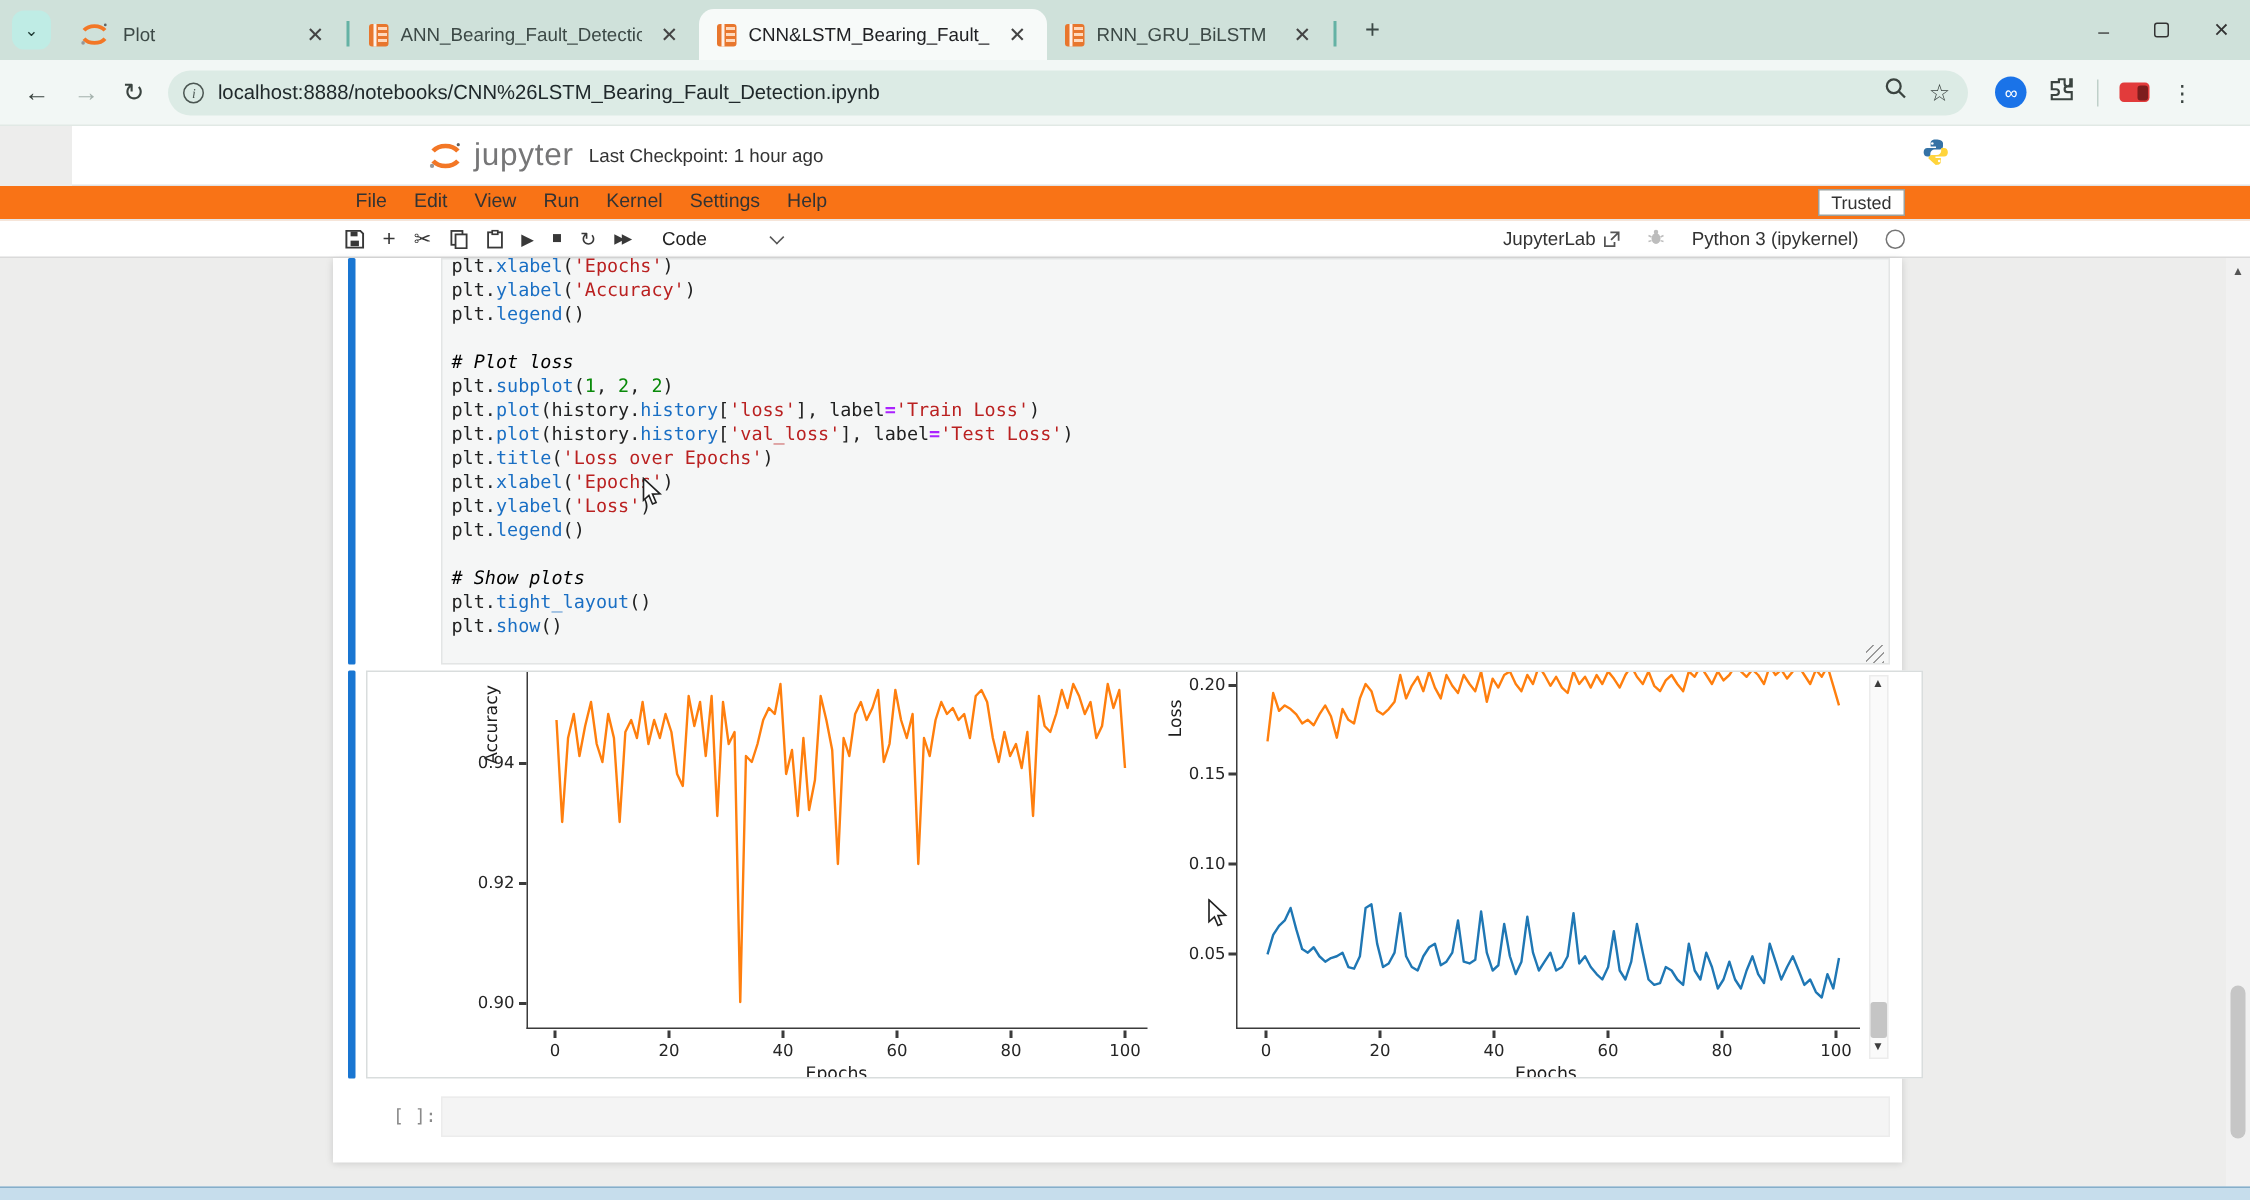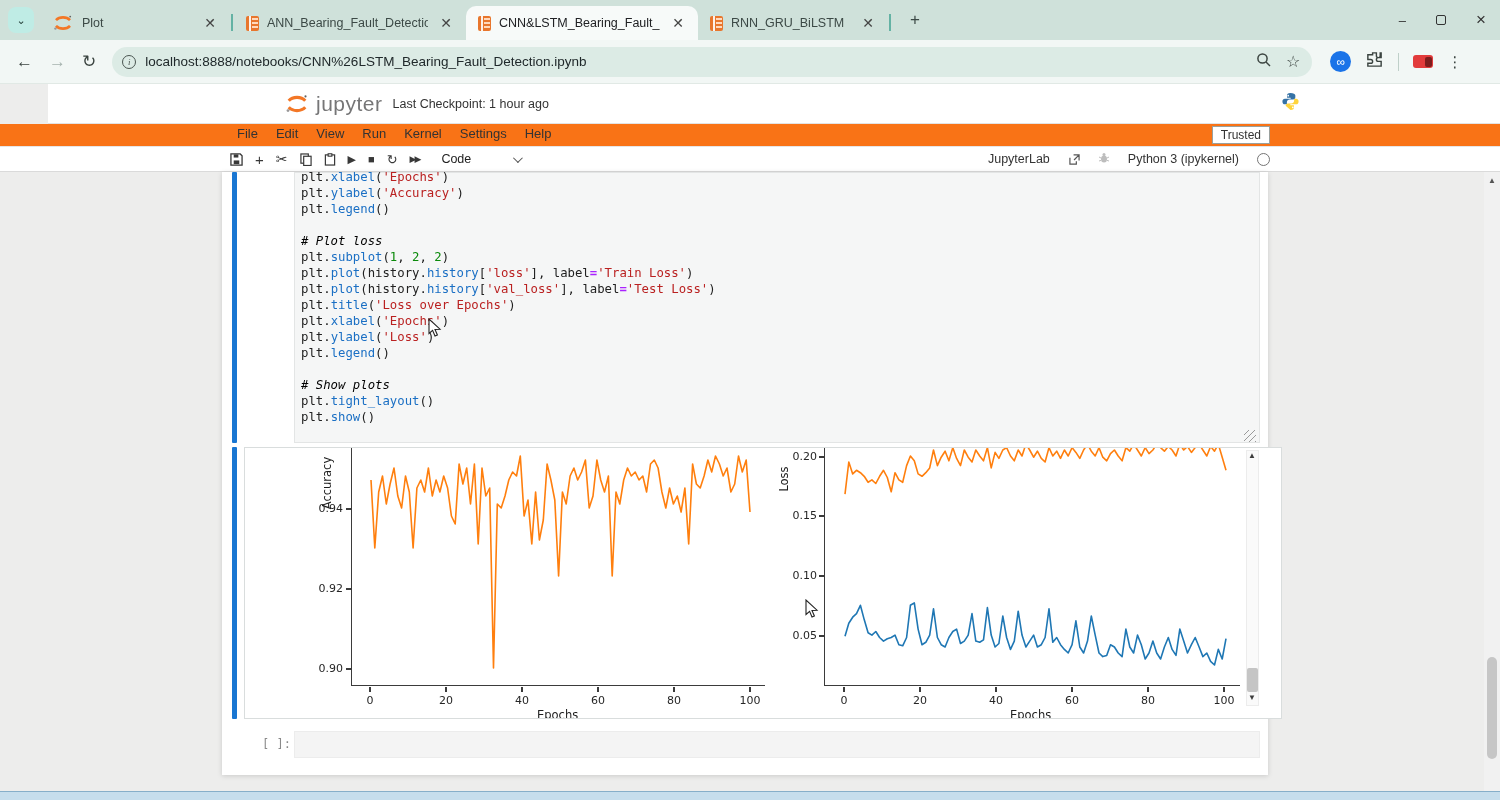--- a/index.html
+++ b/index.html
@@ -226,21 +226,21 @@
   </span>
   <span class="tbtn" style="font-size:11px;">▶</span>
   <span class="tbtn" style="font-size:11px;">■</span>
   <span class="tbtn" style="font-size:13px;">↻</span>
   <span class="tbtn" style="font-size:9px; letter-spacing:-2px;">▶▶</span>
   <span class="celltype">
     <span>Code</span>
     <span class="chev"></span>
   </span>
   <div class="right">
-    <span style="display:flex; align-items:center; gap:19px;">
+    <span style="display:flex; align-items:center; gap:5px;">
       <span>JupyterLab</span>
       <svg width="11" height="11" viewBox="0 0 12 12">
           <path d="M1 4v7h7V8M5 1h6v6M11 1 5.5 6.5" fill="none" stroke="#555" stroke-width="1.3"></path>
         </svg>
     </span>
     <span>
       <svg width="12" height="12" viewBox="0 0 12 12">
           <ellipse cx="6" cy="7" rx="3" ry="3.6" fill="#bdbdbd"></ellipse>
           <circle cx="6" cy="2.6" r="1.5" fill="#bdbdbd"></circle>
           <path d="M1 5l2 1M1 9l2-.6M11 5 9 6M11 9l-2-.6" stroke="#bdbdbd" stroke-width="1"></path>

